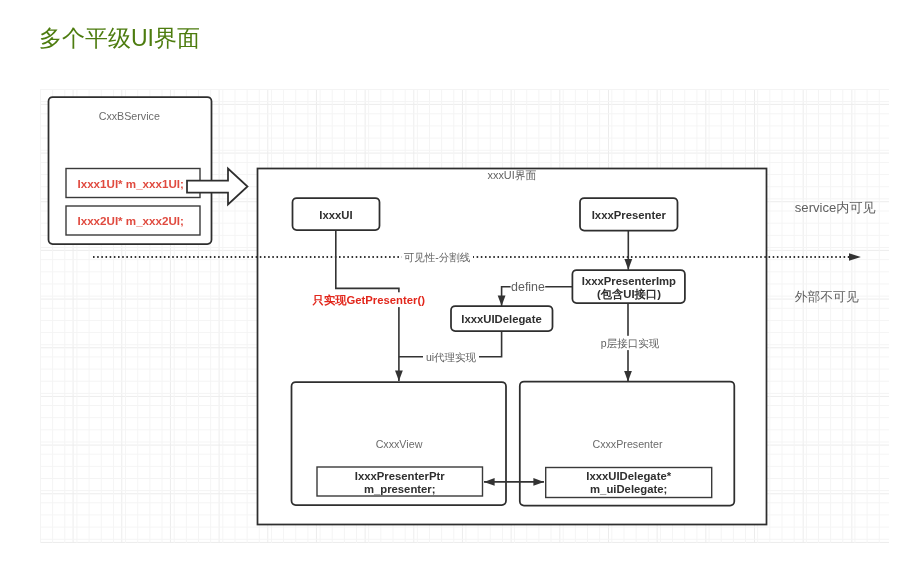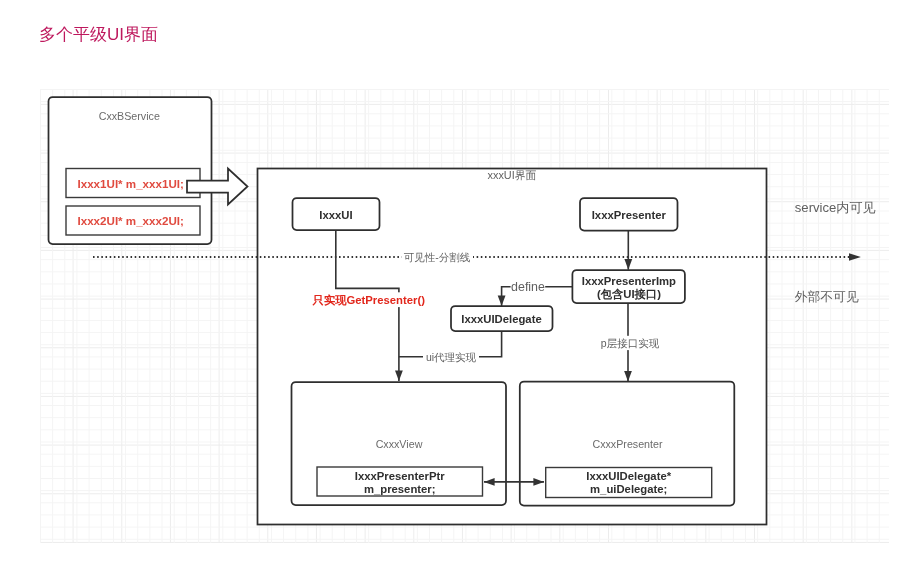--- a/index.html
+++ b/index.html
@@ -5,21 +5,21 @@
 <style>
   html,body{margin:0;padding:0;}
   body{
     width:922px;height:563px;background:#ffffff;overflow:hidden;
     font-family:"Liberation Sans","DejaVu Sans",sans-serif;
     position:relative;
   }
   #canvas{position:absolute;left:0;top:0;width:922px;height:563px;}
   .page-title{
     position:absolute;left:39px;top:23px;
-    font-size:17px;color:#be185d;letter-spacing:0px;
+    font-size:23px;color:#4d7c0f;letter-spacing:0px;
     font-family:"Liberation Sans","DejaVu Sans",sans-serif;
     white-space:nowrap;
   }
   .grid{
     position:absolute;left:39.5px;top:88.5px;width:849px;height:454px;
     background-image:
       linear-gradient(to right, #f4f4f4 1px, transparent 1px),
       linear-gradient(to bottom, #f4f4f4 1px, transparent 1px),
       linear-gradient(to right, #ececec 1px, transparent 1px),
       linear-gradient(to bottom, #ececec 1px, transparent 1px);

